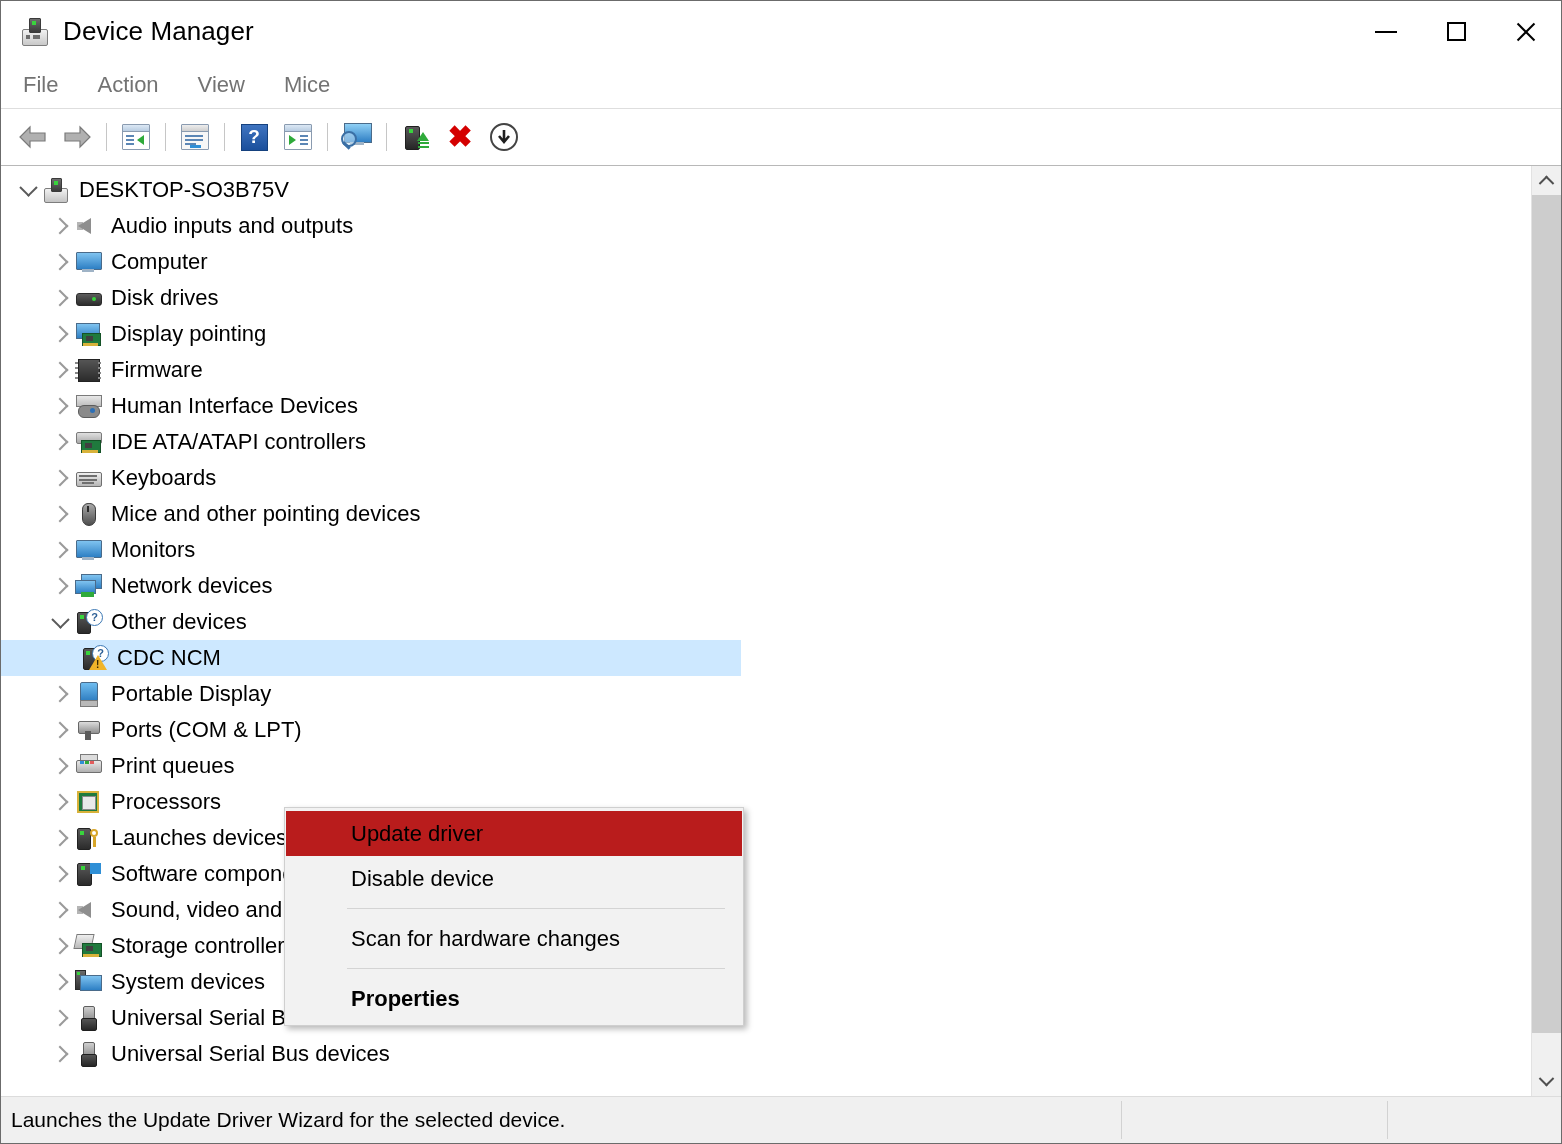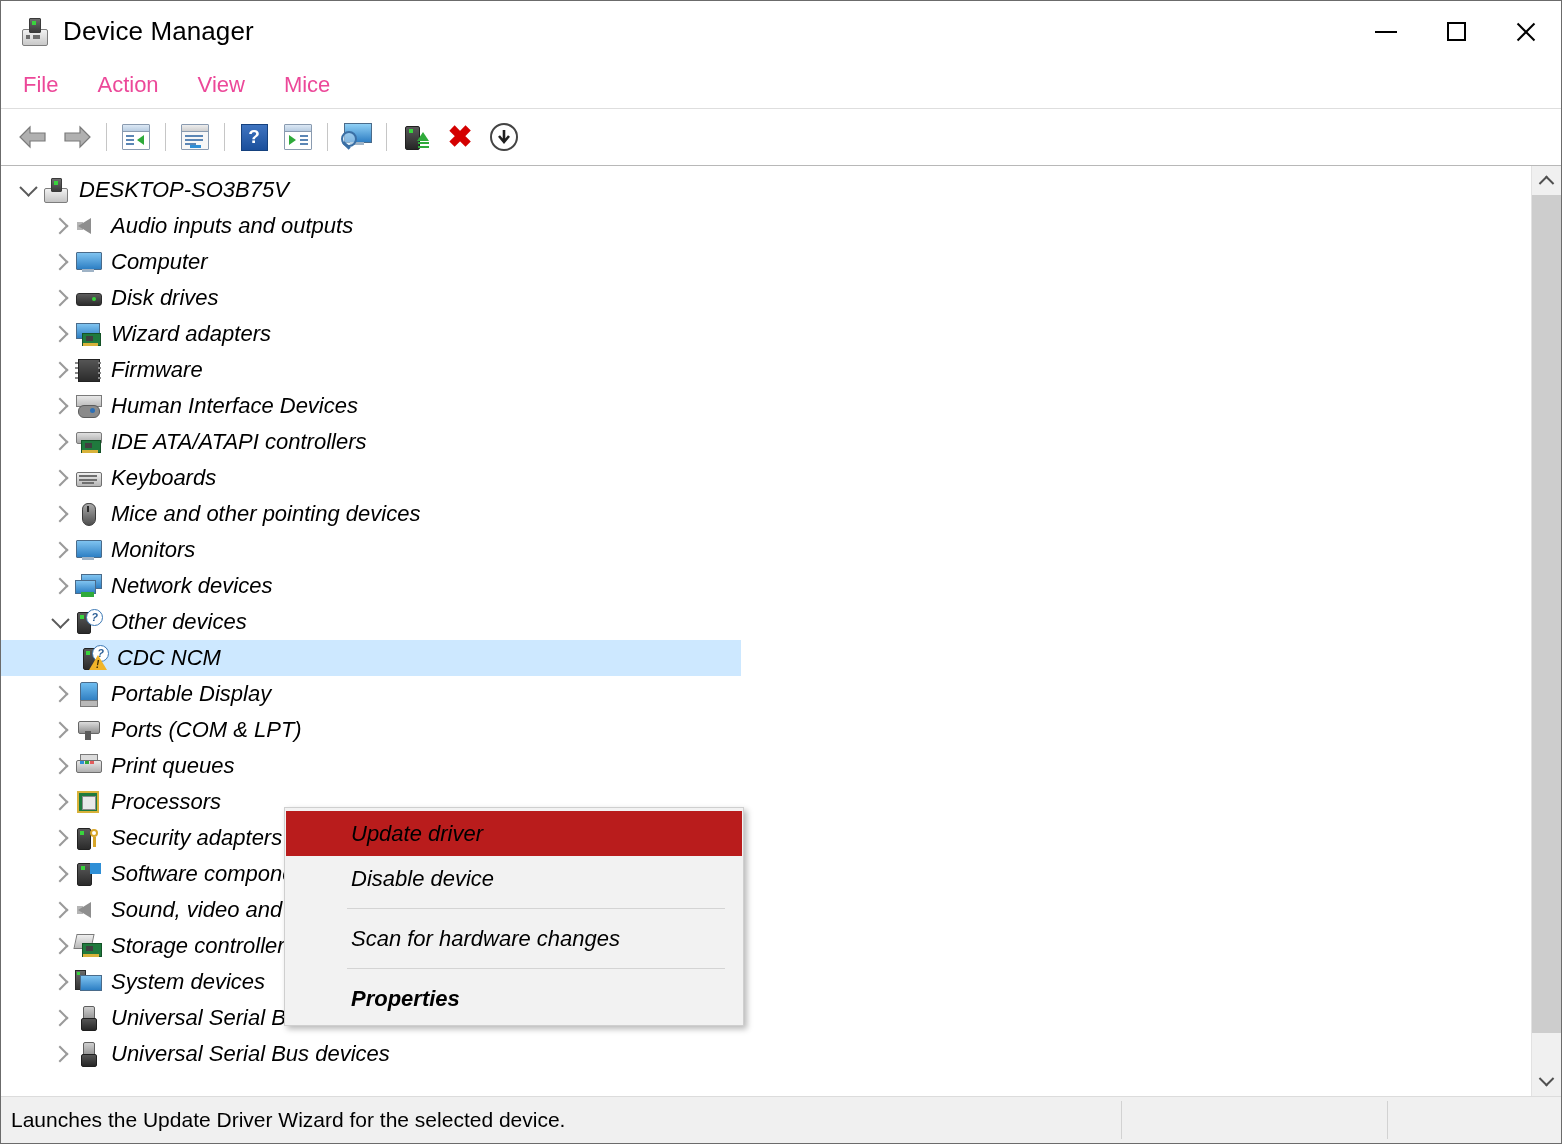--- a/index.html
+++ b/index.html
@@ -55,21 +55,21 @@
     content:"";position:absolute;left:0;top:11px;width:24px;height:2px;background:#000;
   }
   .gl-close:before{transform:rotate(45deg);}
   .gl-close:after{transform:rotate(-45deg);}
   
   .menubar{
     height:46px;flex:0 0 46px;display:flex;align-items:center;
     background:#ffffff;border-bottom:1px solid #dedede;
   }
   .menuitem{
-    font-size:22px;color:#ec4899;padding:4px 17px;margin-left:5px;cursor:default;
+    font-size:22px;color:#737373;padding:4px 17px;margin-left:5px;cursor:default;
   }
   
   .toolbar{
     height:57px;flex:0 0 57px;display:flex;align-items:center;
     background:#ffffff;border-bottom:1px solid #b8b8b8;
     padding-left:10px;box-sizing:border-box;
   }
   .tb{width:44px;height:44px;display:flex;align-items:center;justify-content:center;cursor:default;position:relative;}
   .tbsep{width:1px;height:28px;background:#c6c6c6;margin:0 7px;}
   
@@ -84,21 +84,21 @@
     color:#fff;font-size:19px;font-weight:bold;display:flex;align-items:center;justify-content:center;
     border:1px solid #15417e;box-sizing:border-box;
   }
   .xred{font-size:30px;color:#d40000;font-weight:bold;line-height:1;}
   .dncirc{
     width:28px;height:28px;border-radius:50%;border:2px solid #444;
     display:flex;align-items:center;justify-content:center;box-sizing:border-box;
     background:#fff;
   }
   
-  .content{flex:1 1 auto;display:flex;position:relative;min-height:0;font-style:italic;}
+  .content{flex:1 1 auto;display:flex;position:relative;min-height:0;}
   .treepane{
     flex:1 1 auto;position:relative;overflow:hidden;background:#fff;
     border-left:0;
   }
   .tree{position:absolute;left:0;top:0;right:0;padding-top:6px;}
   .row{
     height:36px;display:flex;align-items:center;position:relative;cursor:default;
     white-space:nowrap;
   }
   .row .chev{
@@ -386,21 +386,21 @@
         <div class="row lvl1">
           <span class="chev chev-right"></span>
           <span class="ico">
             <span class="ic ic-card">
                 <span class="scr"></span>
                 <span class="pcb"></span>
                 <span class="chip"></span>
                 <span class="pins"></span>
               </span>
           </span>
-          <span class="lbl">Wizard adapters</span>
+          <span class="lbl">Display pointing</span>
         </div>
 
         <div class="row lvl1">
           <span class="chev chev-right"></span>
           <span class="ico">
             <span class="ic ic-fw">
               <span class="body"></span>
               <span class="pl" style="left:0;top:5px;"></span>
                 <span class="pl" style="left:0;top:10px;"></span>
                 <span class="pl" style="left:0;top:15px;"></span>
@@ -560,21 +560,21 @@
 
         <div class="row lvl1">
           <span class="chev chev-right"></span>
           <span class="ico">
             <span class="ic ic-sec">
                 <span class="tw"></span>
                 <span class="led"></span>
                 <span class="key"></span>
               </span>
           </span>
-          <span class="lbl">Security adapters</span>
+          <span class="lbl">Launches devices</span>
         </div>
 
         <div class="row lvl1">
           <span class="chev chev-right"></span>
           <span class="ico">
             <span class="ic ic-sw"><span class="tw" style="left:2px;"></span><span class="led" style="left:6px;"></span><span class="ic-swc"><span class="pz"></span></span></span>
           </span>
           <span class="lbl">Software components</span>
         </div>
 

